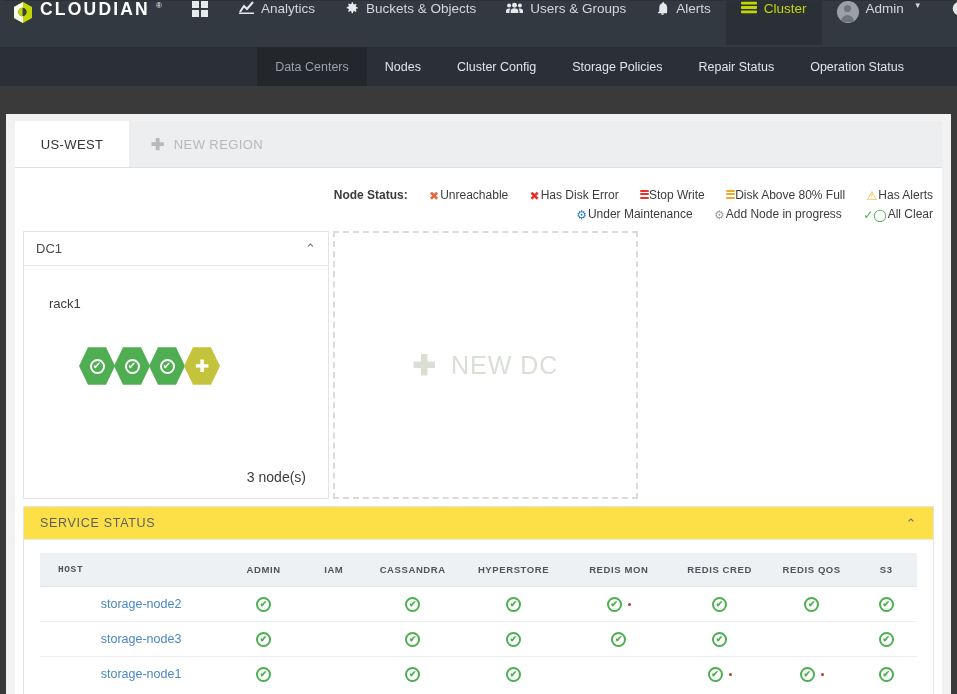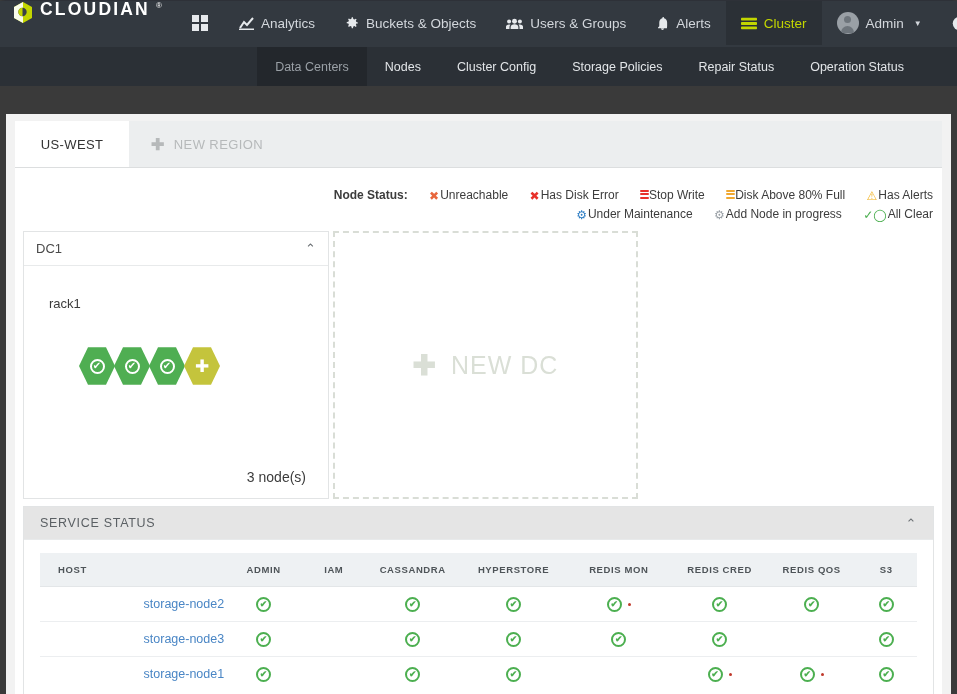--- a/index.html
+++ b/index.html
@@ -33,21 +33,21 @@
   }
   .brand-text {
     color: #ffffff; font-size: 17.5px; font-weight: bold;
     letter-spacing: 2.2px; line-height: 1;
   }
   .brand-tm { color: #ffffff; font-size: 8px; vertical-align: super; letter-spacing: 0; }
 
   .nav-spacer { width: 56px; }
 
   .navitem {
-    display: flex; align-items: center; gap: 7px;
+    display: flex; align-items: flex-start; gap: 7px;
     padding: 0 15px; height: 44px;
     color: #d3d7dc; font-size: 13.5px; cursor: pointer;
     white-space: nowrap;
   }
   .navitem.grid { padding: 0 16px; }
   .navitem.active {
     background: #2b3036; color: #c3d600;
   }
   .navitem .nicon { display: inline-flex; align-items: center; font-size: 14px; }
 
@@ -166,38 +166,38 @@
 
   
   .svcpanel {
     position: absolute; top: 392px; left: 17px; right: 17px;
     background: #ffffff; border: 1px solid #e2e4e5;
   }
   .svchead {
     height: 33px; border-bottom: 1px solid #e8eaeb;
     display: flex; align-items: center; padding: 0 16px;
     font-size: 12.5px; color: #5b6064; letter-spacing: 0.7px;
-    background: #e5e5e5;
+    background: #fde047;
   }
   .svchead .chev { margin-left: auto; color: #6d7276; font-size: 13px; }
   .svcbody { padding: 13px 16px 4px 16px; }
   table.svc { width: 100%; border-collapse: collapse; table-layout: fixed; }
   table.svc thead th {
     background: #eef1f3; color: #4e5458; font-size: 9.5px; font-weight: bold;
     letter-spacing: 0.6px; text-align: center; padding: 11px 0; height: 30px;
     border-bottom: 1px solid #e3e6e8;
   }
-  table.svc thead th.hostcol { text-align: left; padding-left: 18px; }
+  table.svc thead th.hostcol { text-align: left; padding-left: 18px; font-family: Liberation Mono, monospace; }
   table.svc tbody td {
     text-align: center; padding: 9px 0; height: 34px;
     border-bottom: 1px solid #eceef0; font-size: 12.5px;
     vertical-align: middle;
   }
   table.svc tbody tr:last-child td { border-bottom: none; }
-  table.svc tbody td.hostcol { text-align: right; padding-left: 18px; color: #4a86c5; }
+  table.svc tbody td.hostcol { text-align: center; padding-left: 18px; color: #4a86c5; }
   .chk {
     display: inline-flex; align-items: center; justify-content: center;
     width: 15px; height: 15px; border-radius: 50%;
     border: 2px solid #4caf50; color: #4caf50; font-size: 9px;
     font-weight: bold; line-height: 1; vertical-align: middle;
   }
   .dot { display:inline-block; width:3px; height:3px; background:#c0392b; border-radius:50%; vertical-align: 4px; margin-left: 6px; }
   .cellwrap { display:inline-flex; align-items:center; }
 </style>
 </head>

